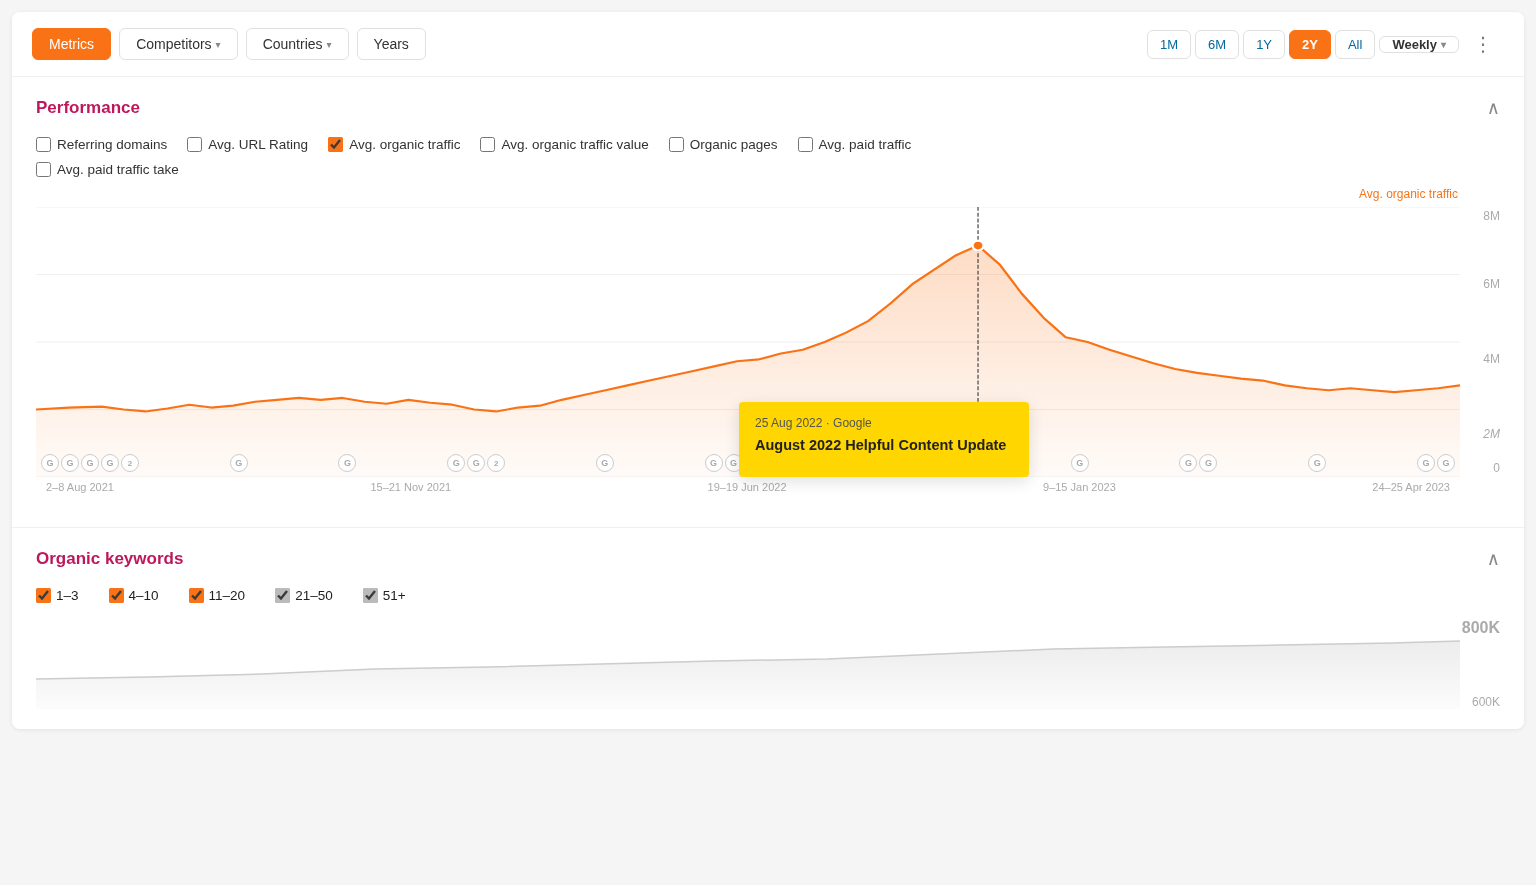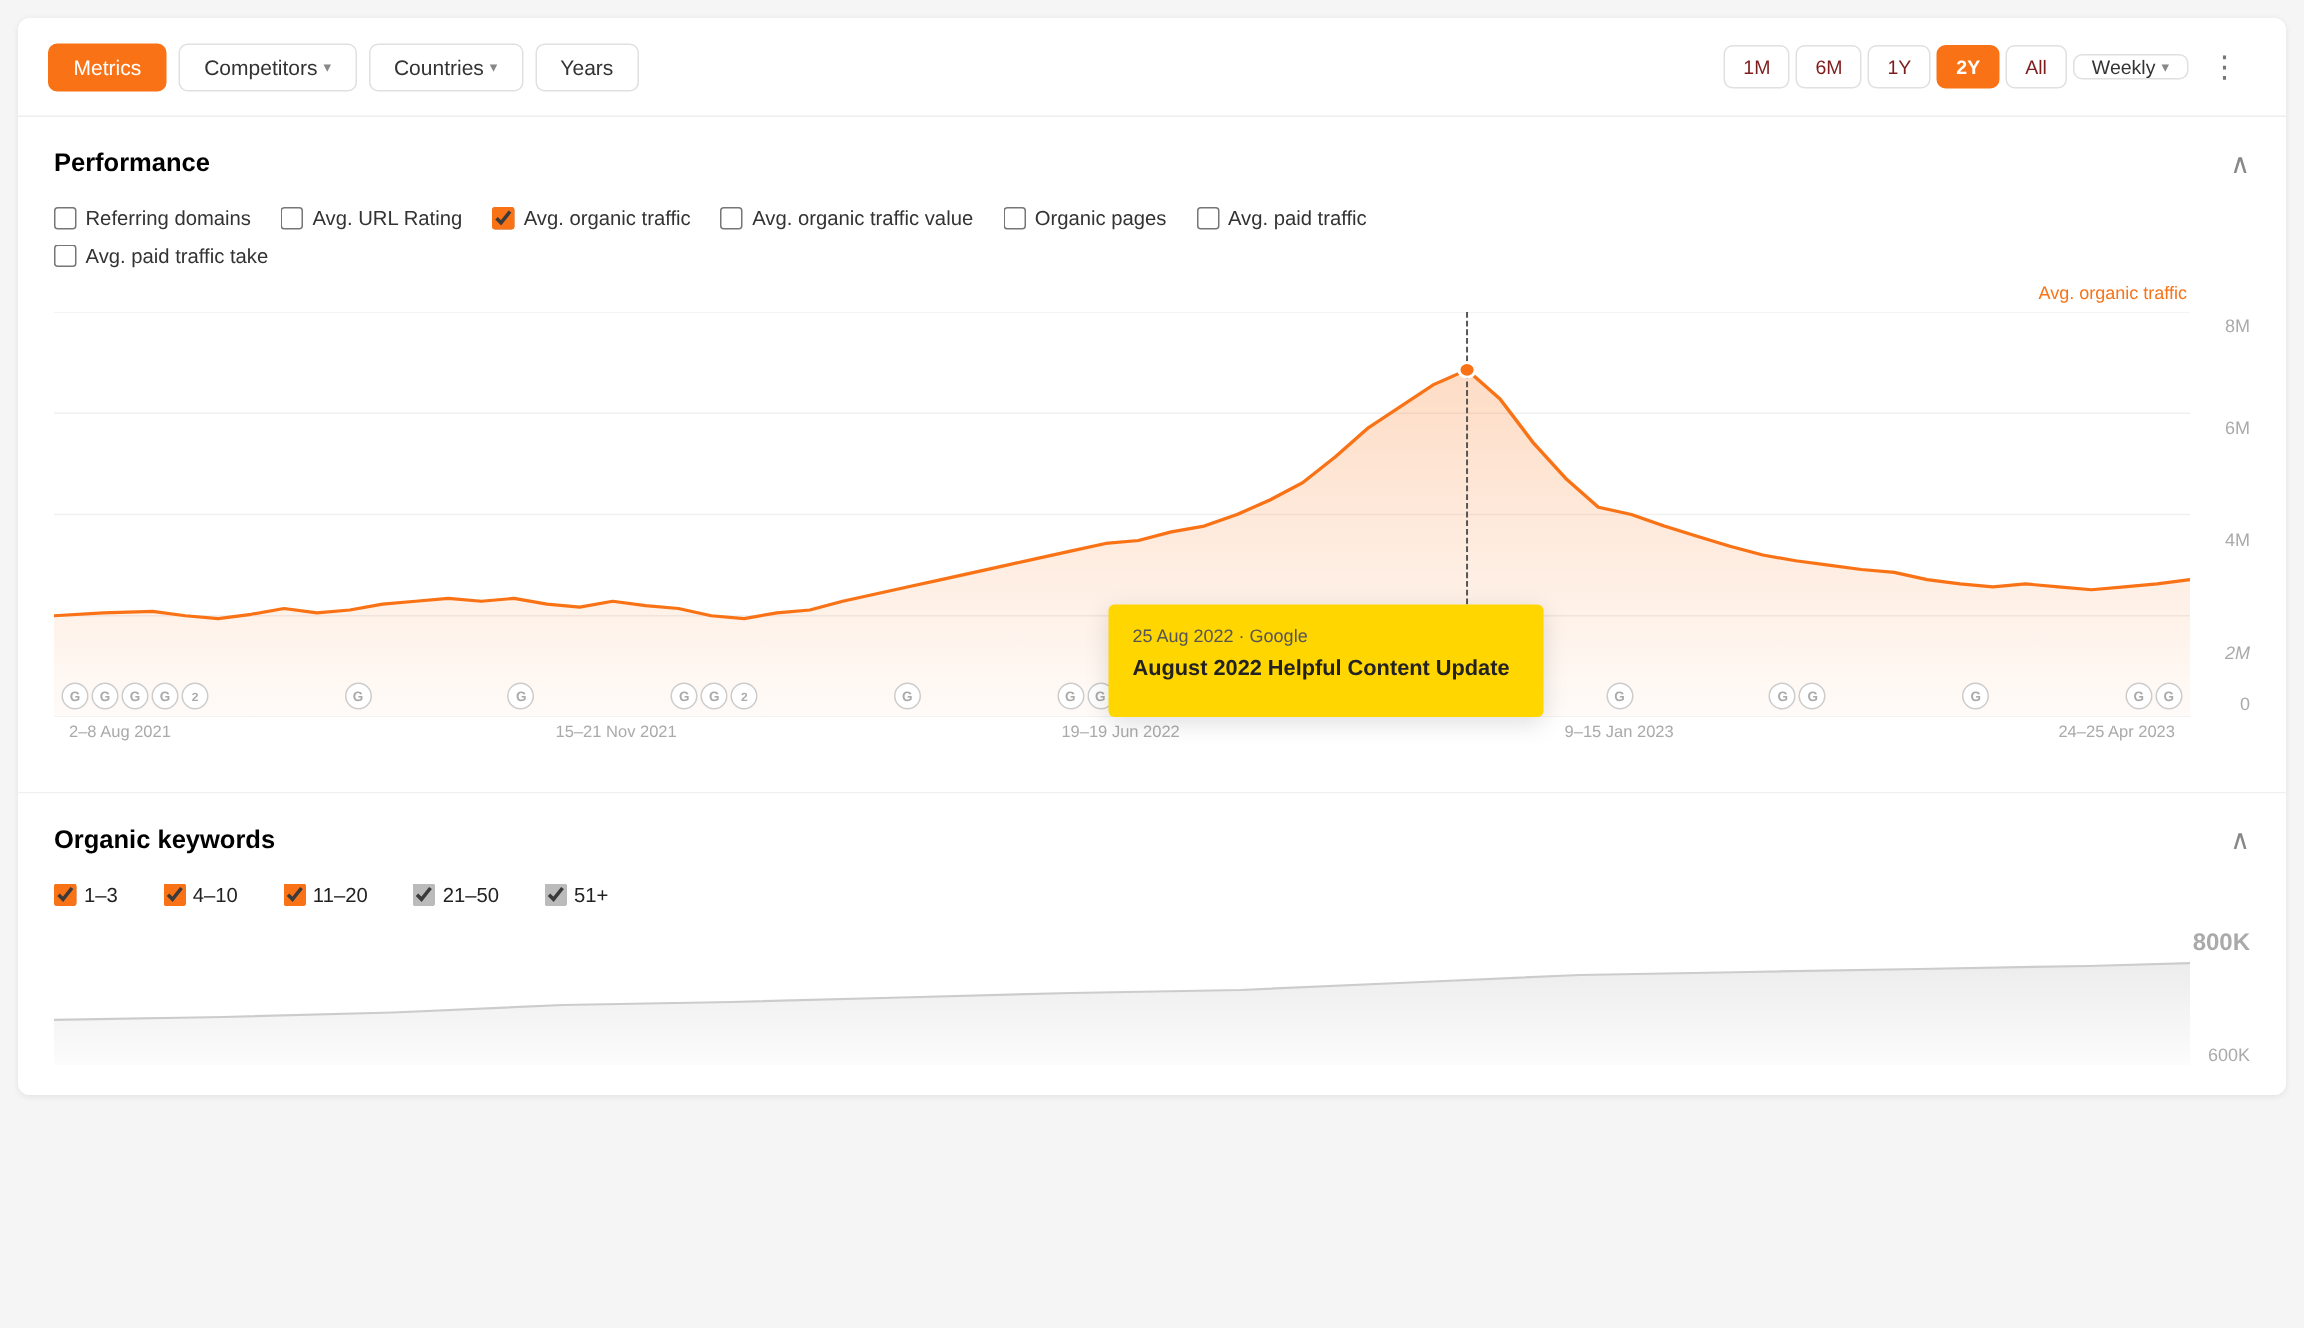--- a/index.html
+++ b/index.html
@@ -8,29 +8,29 @@
     .main-container { background: #fff; border-radius: 8px; margin: 12px; padding: 0; box-shadow: 0 1px 4px rgba(0,0,0,0.08); overflow: hidden; }
 
     
     .toolbar { display: flex; align-items: center; justify-content: space-between; padding: 14px 20px; border-bottom: 1px solid #eee; background: #fff; }
     .toolbar-left { display: flex; align-items: center; gap: 8px; }
     .tab-btn { padding: 7px 16px; border-radius: 6px; border: 1px solid #e0e0e0; background: #fff; font-size: 14px; cursor: pointer; color: #333; }
     .tab-btn.active { background: #f97316; color: #fff; border-color: #f97316; font-weight: 500; }
     .tab-btn.with-arrow { display: flex; align-items: center; gap: 4px; }
     .arrow-down { font-size: 10px; color: #888; }
     .toolbar-right { display: flex; align-items: center; gap: 4px; }
-    .time-btn { padding: 6px 12px; border-radius: 6px; border: 1px solid #e0e0e0; background: #fff; font-size: 13px; cursor: pointer; color: #7f1d1d; }
+    .time-btn { padding: 6px 12px; border-radius: 6px; border: 1px solid #e0e0e0; background: #fff; font-size: 13px; cursor: pointer; color: #0369a1; }
     .time-btn.active { background: #f97316; color: #fff; border-color: #f97316; font-weight: 600; }
-    .weekly-btn { display: flex; align-items: center; gap: 4px; padding: 0 12px; border-radius: 6px; border: 1px solid #e0e0e0; background: #fff; font-size: 13px; cursor: pointer; color: #333; }
+    .weekly-btn { display: flex; align-items: center; gap: 4px; padding: 0 12px; border-radius: 6px; border: 1px solid #e0e0e0; background: #fff; font-size: 13px; cursor: pointer; color: #333; font-weight: bold; }
     .more-btn { padding: 6px 10px; border: none; background: none; font-size: 20px; cursor: pointer; color: #777; letter-spacing: 1px; }
 
     
     .section { padding: 20px 24px; border-bottom: 1px solid #f0f0f0; }
     .section-header { display: flex; align-items: center; justify-content: space-between; margin-bottom: 18px; }
-    .section-title { font-size: 17px; font-weight: 700; color: #000000; }
+    .section-title { font-size: 17px; font-weight: 700; color: #be185d; }
     .collapse-btn { background: none; border: none; cursor: pointer; color: #888; font-size: 18px; }
 
     .checkboxes-row { display: flex; align-items: center; flex-wrap: wrap; gap: 20px; margin-bottom: 10px; }
     .checkbox-item { display: flex; align-items: center; gap: 6px; font-size: 13.5px; color: #333; }
     .checkbox-item input[type="checkbox"] { width: 15px; height: 15px; accent-color: #f97316; cursor: pointer; }
 
     
     .chart-container { position: relative; margin-top: 10px; height: 320px; }
     .chart-y-label { position: absolute; right: 0; font-size: 12px; color: #aaa; }
     .chart-y-8m { top: 22px; }

